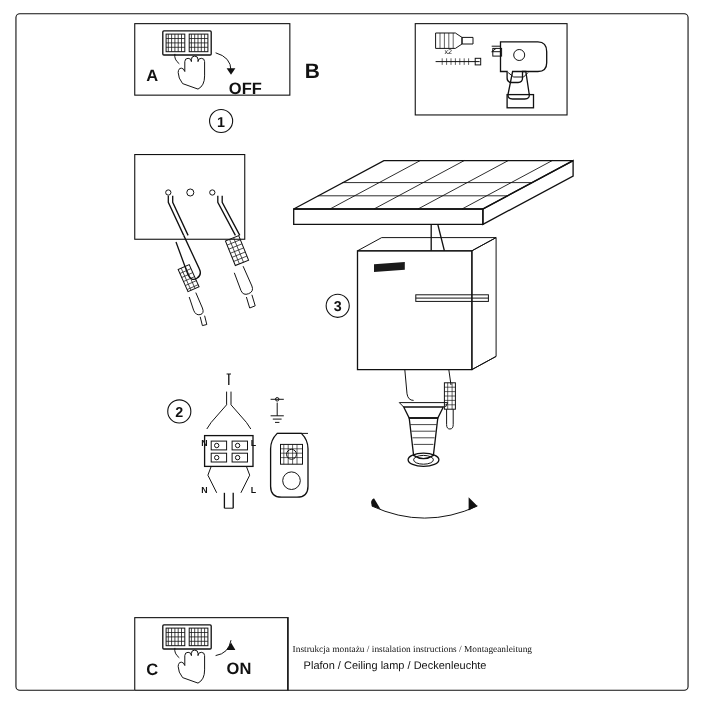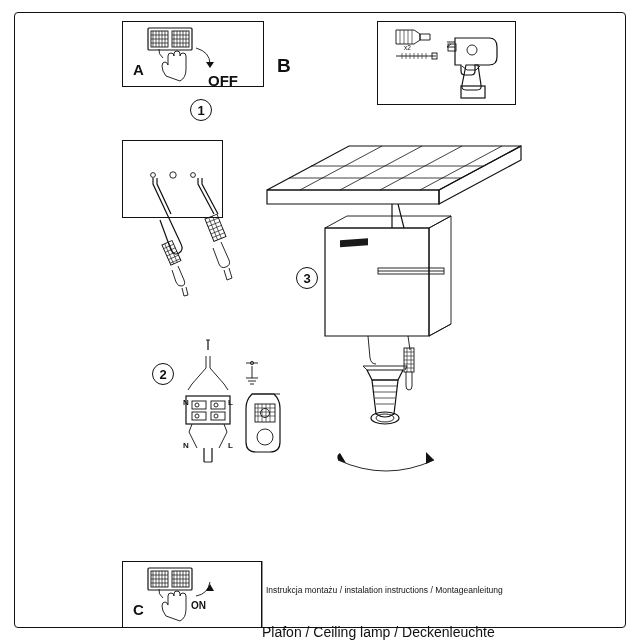--- a/index.html
+++ b/index.html
@@ -91,24 +91,24 @@
   <div class="circ" style="left:152px; top:363px; width:22px; height:22px;">2</div>
   <div class="txt" style="left:183px; top:398px; font-size:8px; font-weight:bold;">N</div>
   <div class="txt" style="left:228px; top:398px; font-size:8px; font-weight:bold;">L</div>
   <div class="txt" style="left:183px; top:441px; font-size:8px; font-weight:bold;">N</div>
   <div class="txt" style="left:228px; top:441px; font-size:8px; font-weight:bold;">L</div>
 
   <div class="circ" style="left:296px; top:267px; width:22px; height:22px;">3</div>
 
   <div class="box" style="left:122px; top:561px; width:140px; height:67px;"></div>
   <div class="lbl" style="left:133px; top:602px; font-size:15px;">C</div>
-  <div class="lbl" style="left:191px; top:601px; font-size:10px;">ON</div>
-
-  <div class="txt" style="left:266px; top:585px; font-size:8.5px;">Instrukcja montażu / instalation instructions / Montageanleitung</div>
-  <div class="txt" style="left:262px; top:600px; font-size:14px;margin-top:24px;">Plafon / Ceiling lamp / Deckenleuchte</div>
+  <div class="lbl" style="left:206px; top:601px; font-size:15px;">ON</div>
+
+  <div class="txt" style="left:266px; top:585px; font-size:8.5px;font-family:Liberation Serif, serif;">Instrukcja montażu / instalation instructions / Montageanleitung</div>
+  <div class="txt" style="left:276px; top:600px; font-size:10px;">Plafon / Ceiling lamp / Deckenleuchte</div>
 
   <svg class="layer" viewBox="0 0 640 640">
 
     <g>
       <rect x="148" y="28" width="44" height="22" class="stroke" rx="1"></rect>
       <rect x="151" y="31" width="17" height="16" class="stroke-thin"></rect>
       <rect x="172" y="31" width="17" height="16" class="stroke-thin"></rect>
       <g stroke="#111" stroke-width="0.7">
         <line x1="153" y1="31" x2="153" y2="47"></line>
         <line x1="156" y1="31" x2="156" y2="47"></line>

